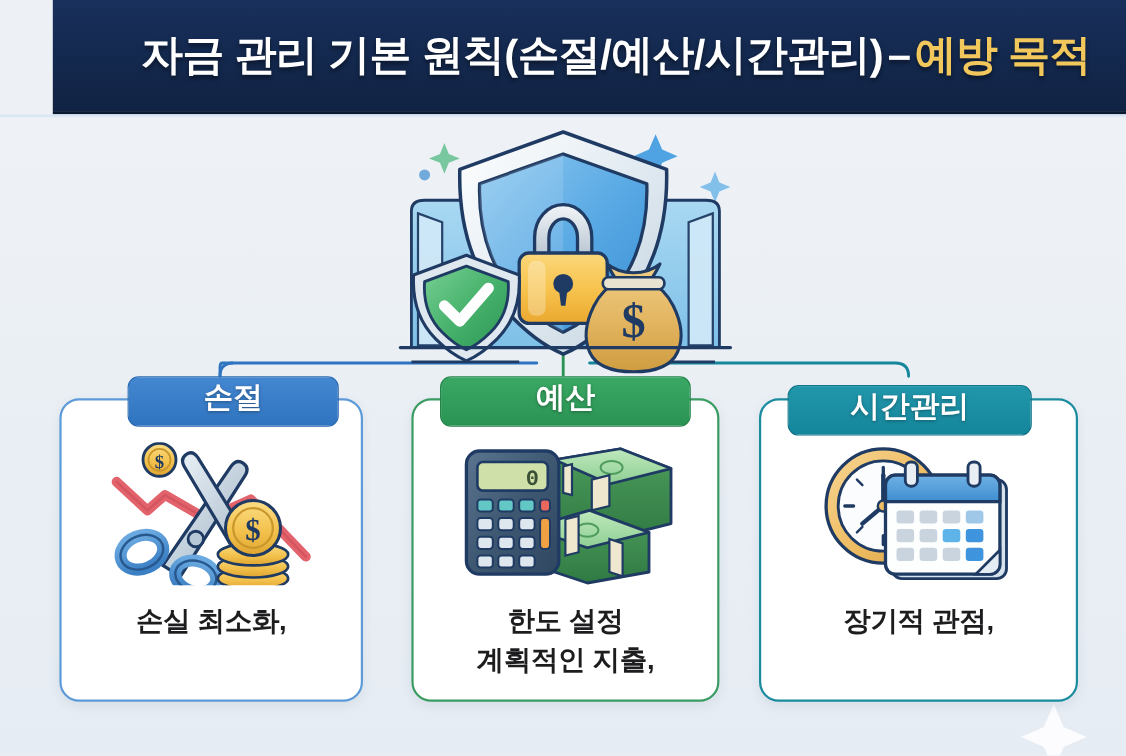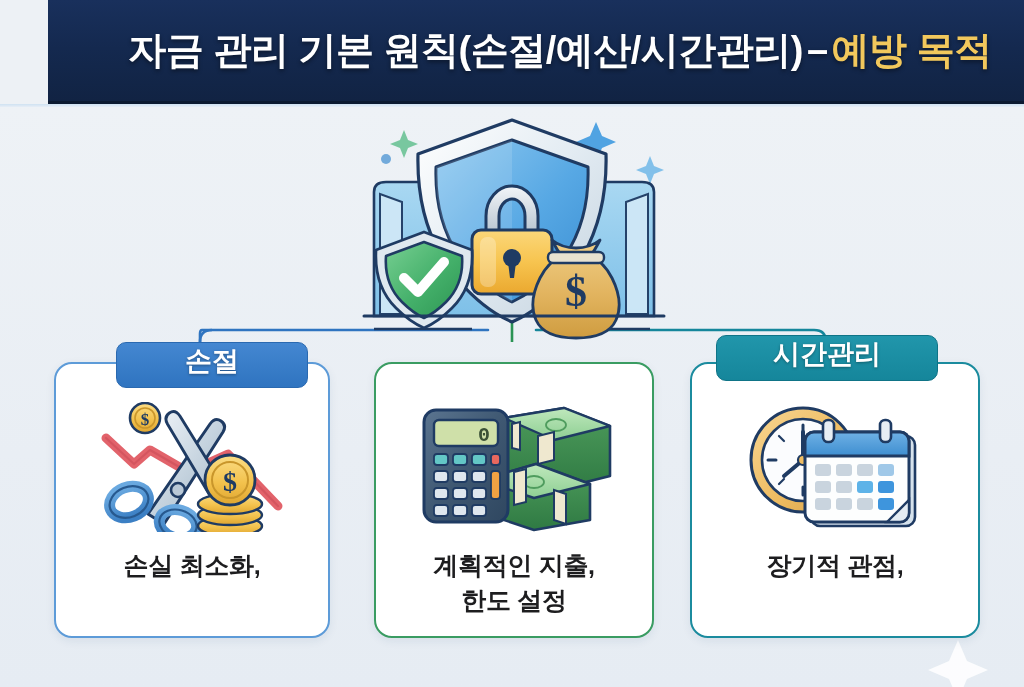--- a/index.html
+++ b/index.html
@@ -48,21 +48,21 @@
     letter-spacing:0px;
     text-shadow:0 1px 3px rgba(0,0,0,.35);
     z-index:6;
   }
   .ch0 { left:116px; top:238px; width:192px;
          background:linear-gradient(180deg,#4487d1 0%,#2f74c0 100%);
          border:1px solid #2a69b0; }
   .ch1 { left:400px; top:238px; width:228px;
          background:linear-gradient(180deg,#3aa864 0%,#2a9354 100%);
          border:1px solid #248449; }
-  .ch2 { left:716px; top:231px; width:222px;
+  .ch2 { left:716px; top:246px; width:222px;
          background:linear-gradient(180deg,#2196ab 0%,#15869b 100%);
          border:1px solid #0f7487; }
 
   
   .card {
     position:absolute; top:258px; height:276px; border-radius:18px;
     background:#ffffff; z-index:4;
     display:flex; flex-direction:column; align-items:center;
     box-shadow:0 3px 10px rgba(30,60,100,.08);
   }
@@ -168,20 +168,23 @@
 
     <path d="M196 130 q10 8 24 8 q14 0 24 -8 q-6 12 -10 16 q14 6 22 22 q12 24 4 42 q-8 18 -40 18 q-32 0 -40 -18 q-8 -18 4 -42 q8 -16 22 -22 q-4 -4 -10 -16 z" fill="url(#bagG)" stroke="#1f3b63" stroke-width="2.8" stroke-linejoin="round"></path>
     <rect x="192" y="142" width="56" height="11" rx="5" fill="#e8e2d0" stroke="#1f3b63" stroke-width="2.4"></rect>
     <text x="220" y="196" font-family="'Liberation Serif',serif" font-size="44" font-weight="bold" fill="#1f3b63" text-anchor="middle">$</text>
 
     <path d="M8 206 L308 206" stroke="#1f3b63" stroke-width="3" stroke-linecap="round"></path>
   </svg>
 
   <div class="card-head ch0">
     <span>손절</span>
+  </div>
+  <div class="card-head ch1">
+    <span>예산</span>
   </div>
   <div class="card-head ch2">
     <span>시간관리</span>
   </div>
 
   <div class="card c0">
     <svg class="card-art" viewBox="0 0 200 130">
       <defs>
         <linearGradient id="coinG" x1="0" y1="0" x2="0" y2="1">
           <stop offset="0" stop-color="#fbdd86"></stop>
@@ -271,22 +274,22 @@
         <rect x="77" y="69" width="9" height="28" rx="3" fill="#f0a143"></rect>
         <rect x="20" y="86" width="14" height="11" rx="3" fill="#dfe7ee"></rect>
         <rect x="39" y="86" width="14" height="11" rx="3" fill="#dfe7ee"></rect>
         <rect x="58" y="86" width="14" height="11" rx="3" fill="#dfe7ee"></rect>
         <rect x="20" y="103" width="14" height="11" rx="3" fill="#dfe7ee"></rect>
         <rect x="39" y="103" width="14" height="11" rx="3" fill="#dfe7ee"></rect>
         <rect x="58" y="103" width="14" height="11" rx="3" fill="#dfe7ee"></rect>
       </g>
     </svg>
     <div class="card-caption">
+      <span>한도 설정</span>
       <span>계획적인 지출,</span>
-      <span>한도 설정</span>
     </div>
   </div>
 
   <div class="card c2">
     <svg class="card-art" viewBox="0 0 200 130">
       <defs>
         <linearGradient id="clockRim" x1="0" y1="0" x2="1" y2="1">
           <stop offset="0" stop-color="#f7d694"></stop>
             <stop offset=".55" stop-color="#eebc62"></stop>
             <stop offset="1" stop-color="#d9a246"></stop>

